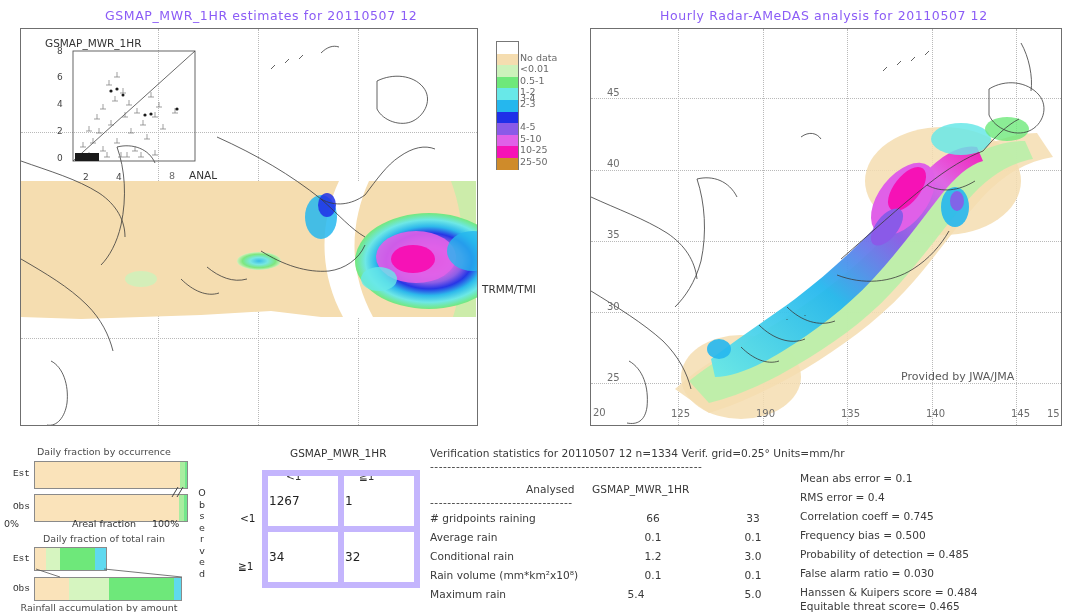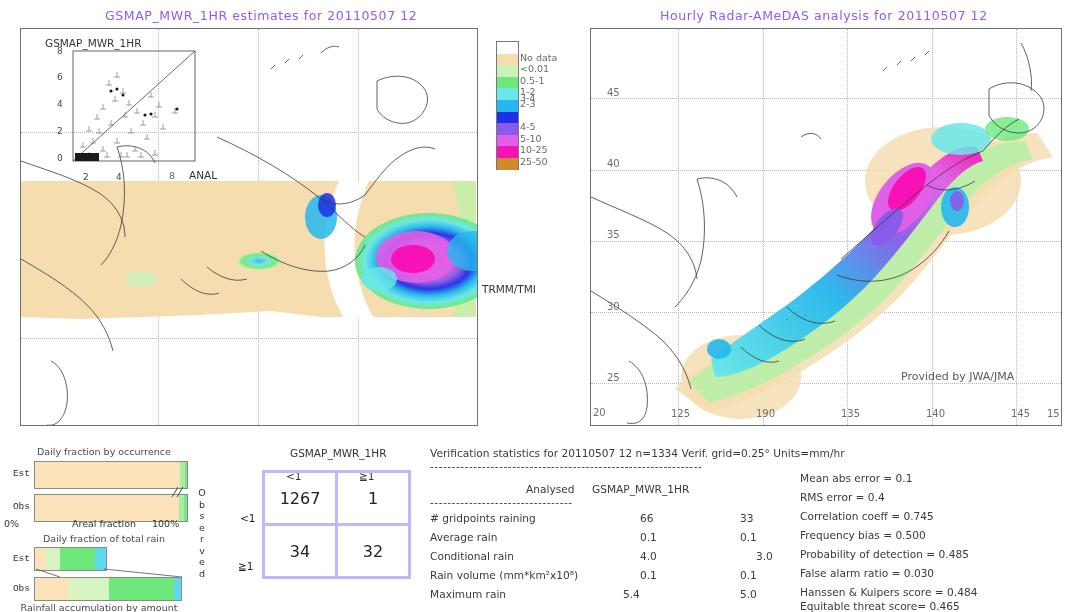--- a/index.html
+++ b/index.html
@@ -28,30 +28,30 @@
   
   .fracttl{font-size:9.5px;color:#4a4a4a;text-align:center;white-space:nowrap;}
   .barlabel{font-size:9.5px;color:#333;text-align:right;white-space:nowrap;font-family:Liberation Mono, monospace;}
   .bar{position:absolute;height:26px;border:1px solid #8a8a8a;display:flex;overflow:hidden;background:#fff;}
   .seg{height:100%;}
   .axlab{font-size:9.5px;color:#333;white-space:nowrap;position:absolute;}
 
   
   #ctable{position:absolute;left:262px;top:470px;}
   #ctable table{border-collapse:collapse;}
-  #ctable td{border:3px solid #c4b5fd;width:68px;height:48px;text-align:center;
-             font-size:16px;color:#222;}
+  #ctable td{border:6px solid #c4b5fd;width:68px;height:48px;text-align:left;
+             font-size:12px;color:#222;}
   .chead{font-size:10.5px;color:#333;text-align:center;white-space:nowrap;position:absolute;}
   .vword{position:absolute;font-size:9.5px;color:#333;line-height:11.5px;text-align:center;width:12px;}
   .rowlab{position:absolute;font-size:10.5px;color:#222;white-space:nowrap;}
 
   
   .stxt{font-size:10.6px;color:#3a3a3a;white-space:nowrap;position:absolute;}
   .dashed{font-size:10.6px;color:#3a3a3a;white-space:nowrap;position:absolute;letter-spacing:.5px;}
-  .snum{font-size:10.6px;color:#3a3a3a;position:absolute;text-align:left;}
+  .snum{font-size:10.6px;color:#3a3a3a;position:absolute;text-align:center;}
 </style>
 </head>
 <body>
 
 <div class="abs ttl" style="left:105px;top:8px;">GSMAP_MWR_1HR estimates for 20110507 12</div>
 
 <div class="mapframe" id="leftmap" style="left:20px;top:28px;width:456px;height:396px;">
 
   <div class="gridv" style="left:30%"></div>
   <div class="gridv" style="left:52%"></div>
@@ -390,22 +390,22 @@
 
 <div class="stxt" style="left:430px;top:512px;"># gridpoints raining</div>
 <div class="snum" style="left:640px;top:512px;width:26px;">66</div>
 <div class="snum" style="left:740px;top:512px;width:26px;">33</div>
 
 <div class="stxt" style="left:430px;top:531px;">Average rain</div>
 <div class="snum" style="left:640px;top:531px;width:26px;">0.1</div>
 <div class="snum" style="left:740px;top:531px;width:26px;">0.1</div>
 
 <div class="stxt" style="left:430px;top:550px;">Conditional rain</div>
-<div class="snum" style="left:640px;top:550px;width:26px;">4.0</div>
-<div class="snum" style="left:756px;top:550px;width:26px;">3.0</div>
+<div class="snum" style="left:640px;top:550px;width:26px;">1.2</div>
+<div class="snum" style="left:740px;top:550px;width:26px;">3.0</div>
 
 <div class="stxt" style="left:430px;top:569px;">Rain volume (mm*km²x10⁸)</div>
 <div class="snum" style="left:640px;top:569px;width:26px;">0.1</div>
 <div class="snum" style="left:740px;top:569px;width:26px;">0.1</div>
 
 <div class="stxt" style="left:430px;top:588px;">Maximum rain</div>
 <div class="snum" style="left:623px;top:588px;width:26px;">5.4</div>
 <div class="snum" style="left:740px;top:588px;width:26px;">5.0</div>
 
 <div class="stxt" style="left:800px;top:472px;">Mean abs error = 0.1</div>

